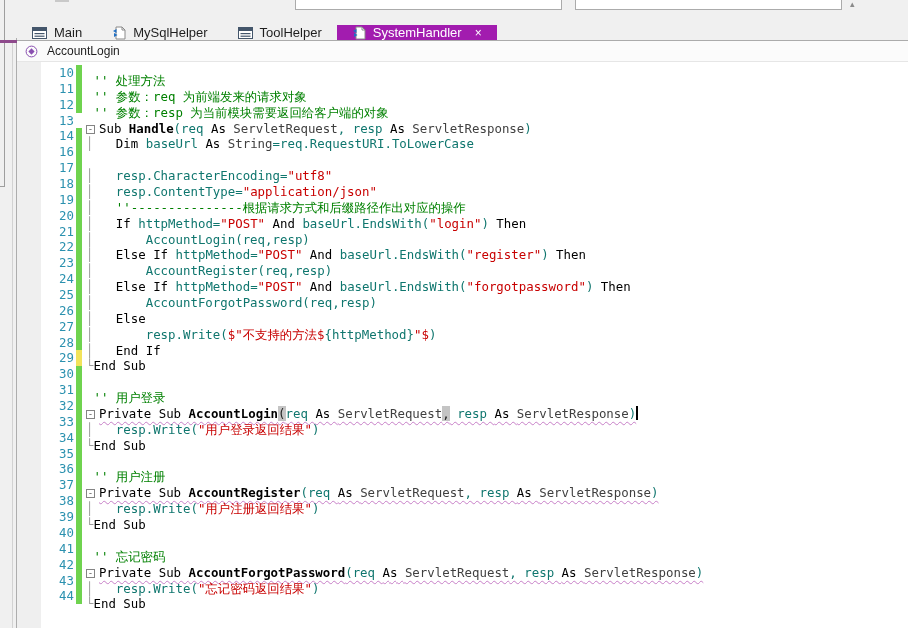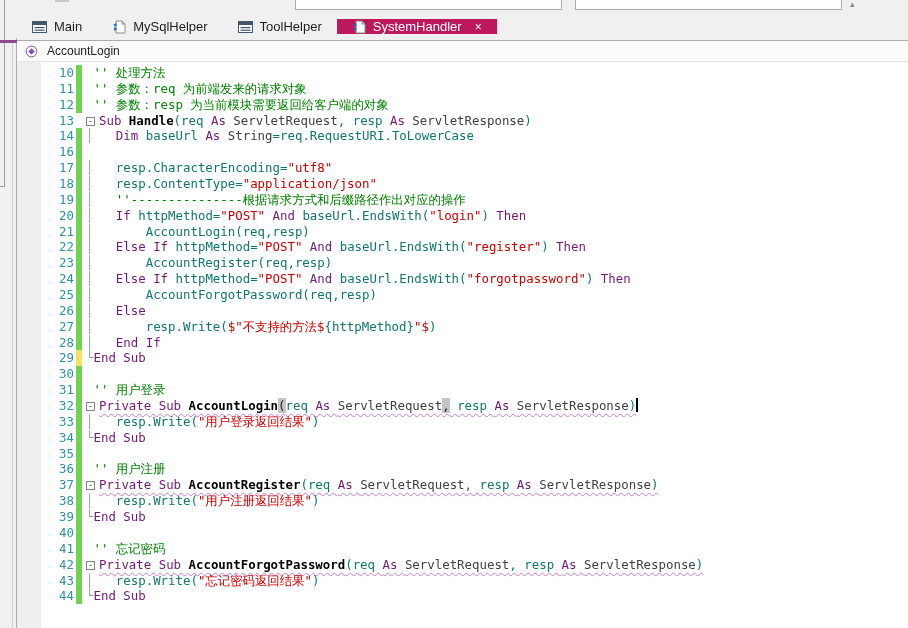--- a/index.html
+++ b/index.html
@@ -12,46 +12,46 @@
   
   .frag-box{position:absolute;background:#FFFFFF;border:1px solid #ABABAB;}
   .frag-arrow{position:absolute;color:#8A8A8A;font-size:9px;line-height:9px;}
   .left-strip{position:absolute;left:0;top:0;width:17px;height:628px;background:#F0F0F0;}
   .left-strip .panel-corner{position:absolute;left:0;top:-2px;width:4px;height:188px;
     border-right:1px solid #9E9E9E;border-bottom:1px solid #9E9E9E;}
   .left-strip .inner-line{position:absolute;left:12px;top:40px;bottom:0;width:0;border-left:1px solid #D2D2D2;}
   .editor-border{position:absolute;left:16px;top:38px;bottom:0;width:0;border-left:1px solid #ADADAD;}
 
   
-  .tabbar{position:absolute;left:17px;right:0;top:13px;height:27px;display:flex;align-items:center;}
+  .tabbar{position:absolute;left:17px;right:0;top:13px;height:27px;display:flex;align-items:flex-end;}
   .tabbar .underline{position:absolute;left:-17px;right:0;bottom:-3px;height:3px;background:#8E4A8C;}
   .tab{display:flex;align-items:center;gap:7px;padding:0 15px;font-size:13px;color:#1E1E1E;cursor:default;}
-  .tab.active{background:#be185d;color:#FFFFFF;}
+  .tab.active{background:#a21caf;color:#FFFFFF;}
   .tab .close{margin-left:6px;font-size:12px;color:#FFFFFF;}
   .tab svg{display:block;}
 
   
   .navbar{position:absolute;left:17px;right:0;top:40px;height:20px;background:#FBFBFB;
     border-top:1px solid #ABABAB;border-bottom:1px solid #E6E6E6;
     display:flex;align-items:center;gap:9px;padding-left:8px;font-size:12px;color:#1E1E1E;}
 
   
   .editor{position:absolute;left:17px;right:0;top:62px;bottom:0;background:#FFFFFF;
     font-family:"DejaVu Sans Mono", monospace;font-size:12.4px;}
   .bp-margin{position:absolute;left:0;top:0;bottom:0;width:24px;background:#EFEFEF;}
   .lines{position:absolute;left:0;top:3px;right:0;}
   .line{display:flex;height:15.86px;line-height:15.86px;white-space:pre;}
   .ln{width:57px;text-align:right;color:#2B91AF;flex:0 0 auto;}
   .bar{width:6px;margin-left:2px;flex:0 0 auto;}
   .bar-g{background:#6FD34F;}
   .bar-y{background:#F2E35B;}
-  .content{padding-left:4px;white-space:pre;color:#1E1E1E;}
+  .content{padding-left:4px;white-space:pre;color:#1E1E1E;margin-top:8px;}
 
   .tok-pl{color:#0f766e;}
-  .tok-kw{color:#701a75;}
+  .tok-kw{color:#000000;}
   .tok-ty{color:#404040;}
   .tok-fn{color:#000000;font-weight:bold;}
   .tok-str{color:#C80000;}
   .tok-cm{color:#008000;}
   .tok-fold{color:#9B9B9B;}
   .tok-hl{background:#C4C4C4;}
   .sq{text-decoration-line:underline;text-decoration-style:wavy;text-decoration-color:#C77FC7;
       text-decoration-thickness:1px;text-underline-offset:3px;}
   .tok-foldbox{display:inline-block;width:9px;height:9px;box-sizing:border-box;border:1px solid #848484;
       background:#FFFFFF;color:#555555;font-size:9px;line-height:7px;text-align:center;

